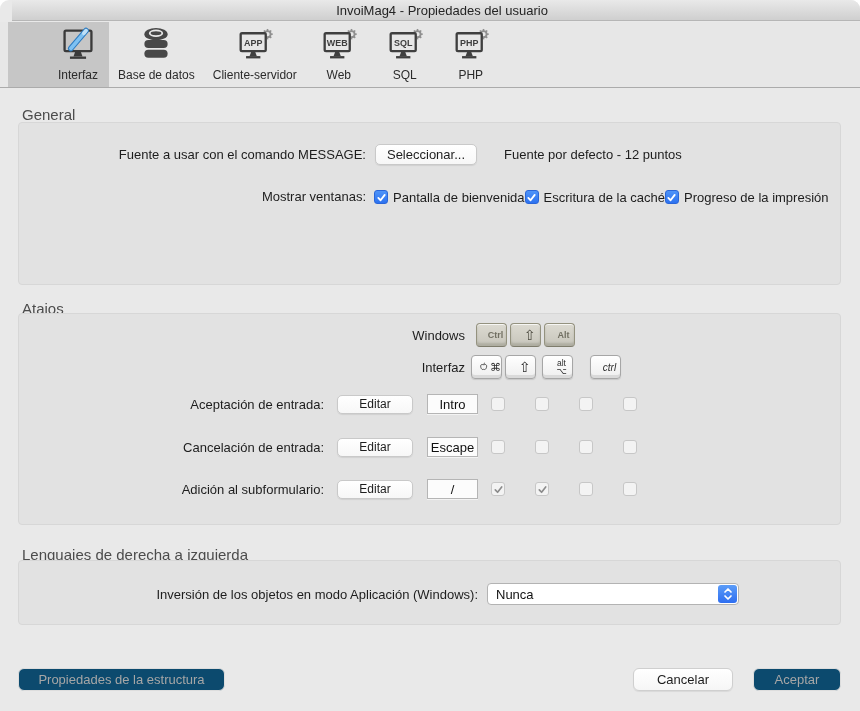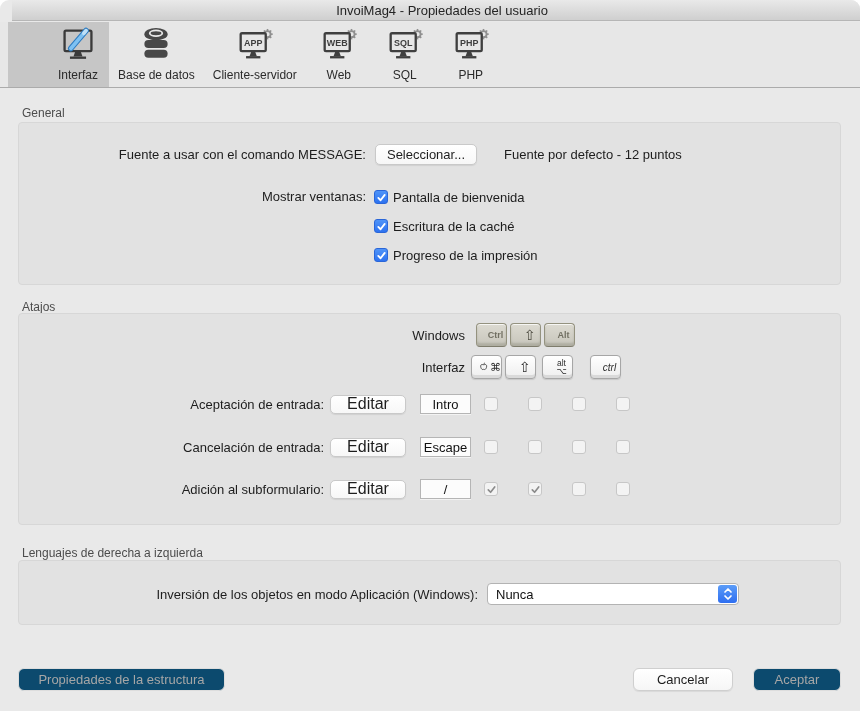--- a/index.html
+++ b/index.html
@@ -24,41 +24,41 @@
     display:flex;align-items:stretch;padding-left:8px;
   }
   .tb-item{
     display:flex;flex-direction:column;align-items:center;justify-content:flex-end;
     padding:5px 9px 5px;gap:7px;font-size:12px;color:#2b2b2b;
   }
   .tb-item.on{background:#c6c6c6;padding-left:48px;}
   .tb-icon{display:block;}
   
   .section-label{
-    position:absolute;left:22px;font-size:12px;color:#4c4c4c;
+    position:absolute;left:22px;font-size:15px;color:#4c4c4c;
   }
   .groupbox{
     position:absolute;left:18px;width:823px;background:#e2e2e2;
     border:1px solid #d7d7d7;border-radius:4px;
   }
   #box-general{top:122px;height:163px;}
   #box-atajos{top:313px;height:212px;}
   #box-rtl{top:560px;height:65px;}
   .row{position:absolute;left:0;right:0;display:flex;align-items:center;font-size:13px;}
   .rlabel{text-align:right;flex:none;}
   
   .w347{width:347px;}
   .btn{
     background:linear-gradient(#ffffff,#f7f7f7);border:1px solid #c9c9c9;border-radius:5px;
     box-shadow:0 1px 1px rgba(0,0,0,.08);font-size:13px;color:#1d1d1d;
     display:flex;align-items:center;justify-content:center;font-family:inherit;
   }
   .btn-select{width:102px;height:21px;margin-left:9px;}
   .font-value{margin-left:27px;color:#1d1d1d;}
-  .opt-col{margin-left:8px;display:flex;flex-direction:column;}
+  .opt-col{margin-left:8px;display:flex;flex-direction:row;}
   .opt{display:flex;align-items:center;height:16px;margin-bottom:13px;}
   .cb{
     width:14px;height:14px;border-radius:3px;flex:none;position:relative;
     display:flex;align-items:center;justify-content:center;
   }
   .cb-blue{background:linear-gradient(#4f94f8,#2d72f0);border:1px solid #2a66d8;}
   .cb-gray{background:#f3f3f3;border:1px solid #c7c7c7;}
   .cb .check{display:none;}
   .cb.on .check{display:block;}
   .opt-label{margin-left:5px;}
@@ -82,21 +82,21 @@
     border:1px solid #a6a6a6;
     box-shadow:inset 0 -3px 0 #dadada, 0 1px 1px rgba(0,0,0,.12);
     color:#2d2d2d;font-size:11px;margin-right:3px;
   }
   .key-mac .cmd-glyph{font-size:11px;margin-left:2px;}
   .key-mac.sym{font-size:14px;}
   .key-alt{flex-direction:column;line-height:8px;font-size:8.5px;}
   .key-alt .alt-sym{font-size:9px;}
   .key-ctrl{font-style:italic;font-size:10px;margin-left:14px;}
   .mac-k3{margin-left:3px;}
-  .btn-edit{width:76px;height:19px;margin-left:6px;font-size:16px;}
+  .btn-edit{width:76px;height:19px;margin-left:13px;font-size:12px;}
   .keyface{
     width:51px;height:20px;margin-left:14px;background:#fcfcfc;
     border:1px solid #b5b5b5;display:flex;align-items:center;justify-content:center;
     font-size:13px;color:#111;box-shadow:0 1px 0 rgba(255,255,255,.6);
   }
   .mods{display:flex;gap:30px;margin-left:13px;}
   
   .w459{width:459px;}
   .select{
     position:relative;width:252px;height:22px;margin-left:9px;background:#ffffff;

